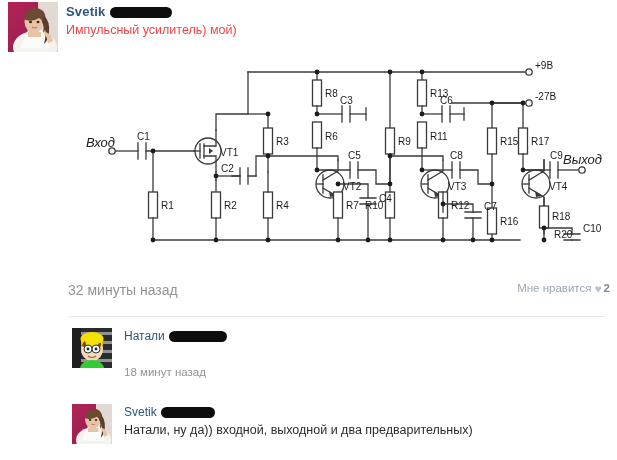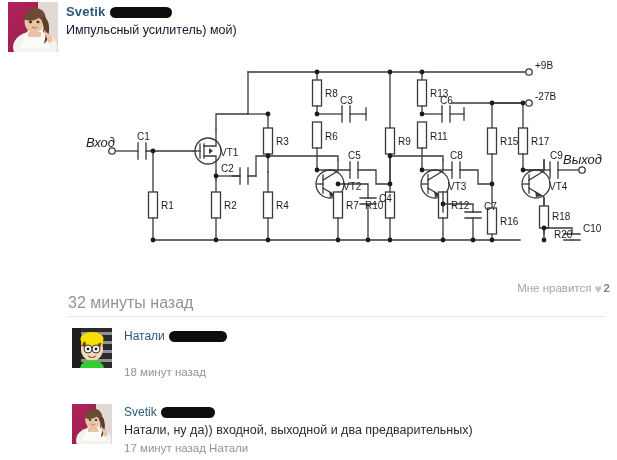--- a/index.html
+++ b/index.html
@@ -11,29 +11,29 @@
     overflow:hidden;position:relative;
   }
   .post{position:absolute;left:0;top:0;width:617px;}
 
   
   .author-row{position:absolute;left:8px;top:2px;width:600px;height:50px;}
   .avatar{position:absolute;left:0;top:0;width:50px;height:50px;overflow:hidden;background:#cfcfcf;}
   .avatar svg{display:block;}
   .author-name{position:absolute;left:58px;top:2px;font-size:13px;font-weight:bold;color:#2b587a;letter-spacing:.2px;}
   .redact{display:inline-block;vertical-align:middle;margin-left:4px;height:11px;border-radius:6px;background:#0d0d0d;}
-  .post-text{position:absolute;left:58px;top:21px;font-size:12.5px;color:#0f172a;white-space:nowrap;}
+  .post-text{position:absolute;left:58px;top:21px;font-size:12.5px;color:#ef4444;white-space:nowrap;}
 
   
   .schematic{position:absolute;left:60px;top:52px;width:540px;height:210px;margin-left:20px;}
   .schematic svg{display:block;}
 
   
   .meta{position:absolute;left:0;top:278px;width:617px;height:26px;}
-  .meta-time{position:absolute;left:68px;top:16px;font-size:16px;color:#939393;}
+  .meta-time{position:absolute;left:68px;top:4px;font-size:14px;color:#939393;}
   .meta-like{position:absolute;right:7px;top:4px;font-size:11.5px;color:#9aa6b5;white-space:nowrap;}
   .heart{display:inline-block;color:#b6c2d2;font-size:12px;vertical-align:-1px;margin:0 2px 0 3px;}
   .like-count{color:#7a8899;font-weight:bold;}
 
   .divider{position:absolute;left:68px;top:316px;width:537px;height:1px;background:#e7e8ec;}
 
   
   .comment{position:absolute;}
   .c-avatar{position:absolute;left:0;top:0;width:40px;height:40px;overflow:hidden;background:#d8d8d8;}
   .c-name{position:absolute;left:52px;top:1px;font-size:12px;color:#2b587a;white-space:nowrap;}
@@ -367,16 +367,15 @@
         <ellipse cx="30" cy="20" rx="1.5" ry="1.2" fill="#3a2a1e"></ellipse>
         <path d="M24 25 q2.5 2 5 0" stroke="#b9755e" stroke-width="1.1" fill="none"></path>
         <path d="M38 30 q6 3 7 9 l-5 2 q-1-7-4-9 z" fill="#e8c3a6"></path>
         <rect x="20" y="30" width="13" height="5" fill="#e8c3a6"></rect>
       </svg>
     </div>
     <div class="c-name">
       <span>Svetik</span><span class="redact" style="width:54px;"></span>
     </div>
     <div class="c-text">Натали, ну да)) входной, выходной и два предварительных)</div>
-    <div class="c-time">17 минут назад Натали</div>
   </div>
 
 </div>
 
 </body></html>

